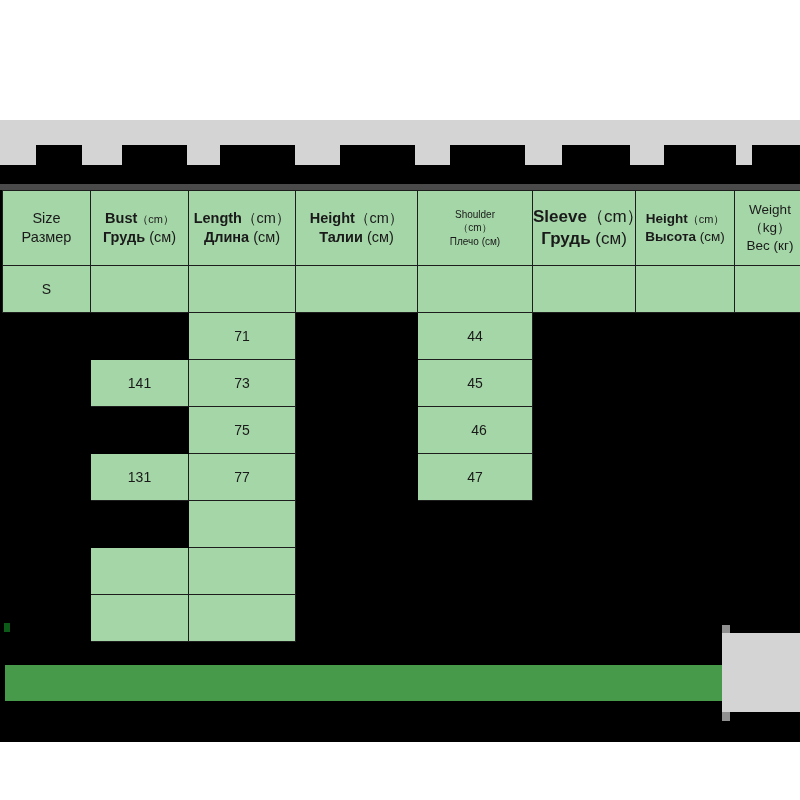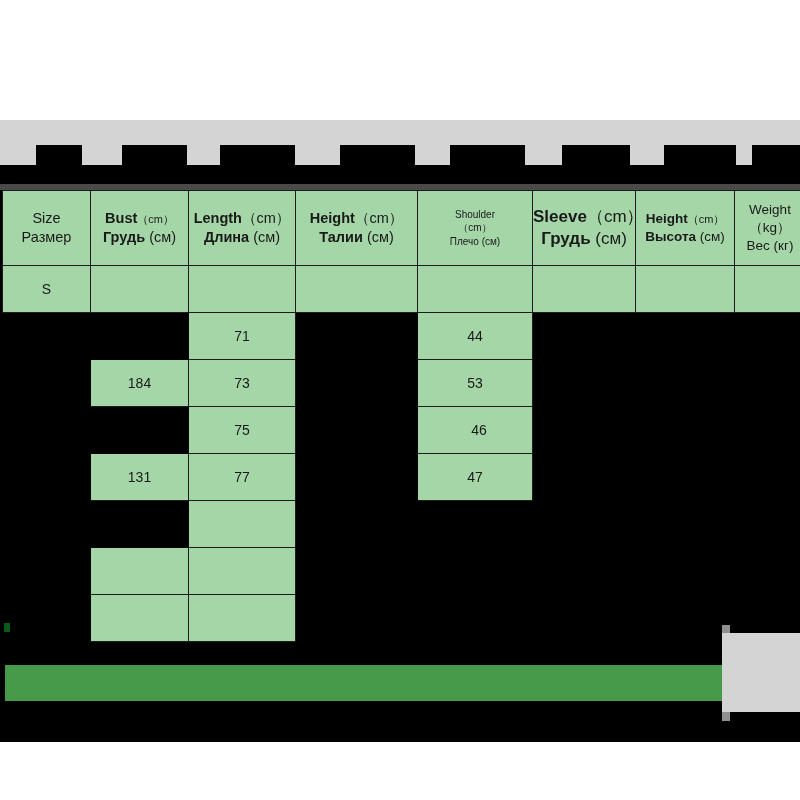--- a/index.html
+++ b/index.html
@@ -211,24 +211,24 @@
           <td class="void" style="width: 97px;"><span></span></td>
           <td style="width: 106px;"><span>71</span></td>
           <td class="void" style="width: 121px;"><span></span></td>
           <td style="width: 114px;"><span>44</span></td>
           <td class="void" style="width: 102px;"><span></span></td>
           <td class="void" style="width: 98px;"><span></span></td>
           <td class="void" style="width: 70px;"><span></span></td>
         </tr>
         <tr>
           <td class="void" style="width: 87px;"><span></span></td>
-          <td style="width: 97px;"><span>184</span></td>
+          <td style="width: 97px;"><span>141</span></td>
           <td style="width: 106px;"><span>73</span></td>
           <td class="void" style="width: 121px;"><span></span></td>
-          <td style="width: 114px;"><span>53</span></td>
+          <td style="width: 114px;"><span>45</span></td>
           <td class="void" style="width: 102px;"><span></span></td>
           <td class="void" style="width: 98px;"><span></span></td>
           <td class="void" style="width: 70px;"><span></span></td>
         </tr>
         <tr>
           <td class="void" style="width: 87px;"><span></span></td>
           <td class="void" style="width: 97px;"><span></span></td>
           <td style="width: 106px;"><span>75</span></td>
           <td class="void" style="width: 121px;"><span></span></td>
           <td style="width: 114px; padding-left: 8px;"><span>46</span></td>

